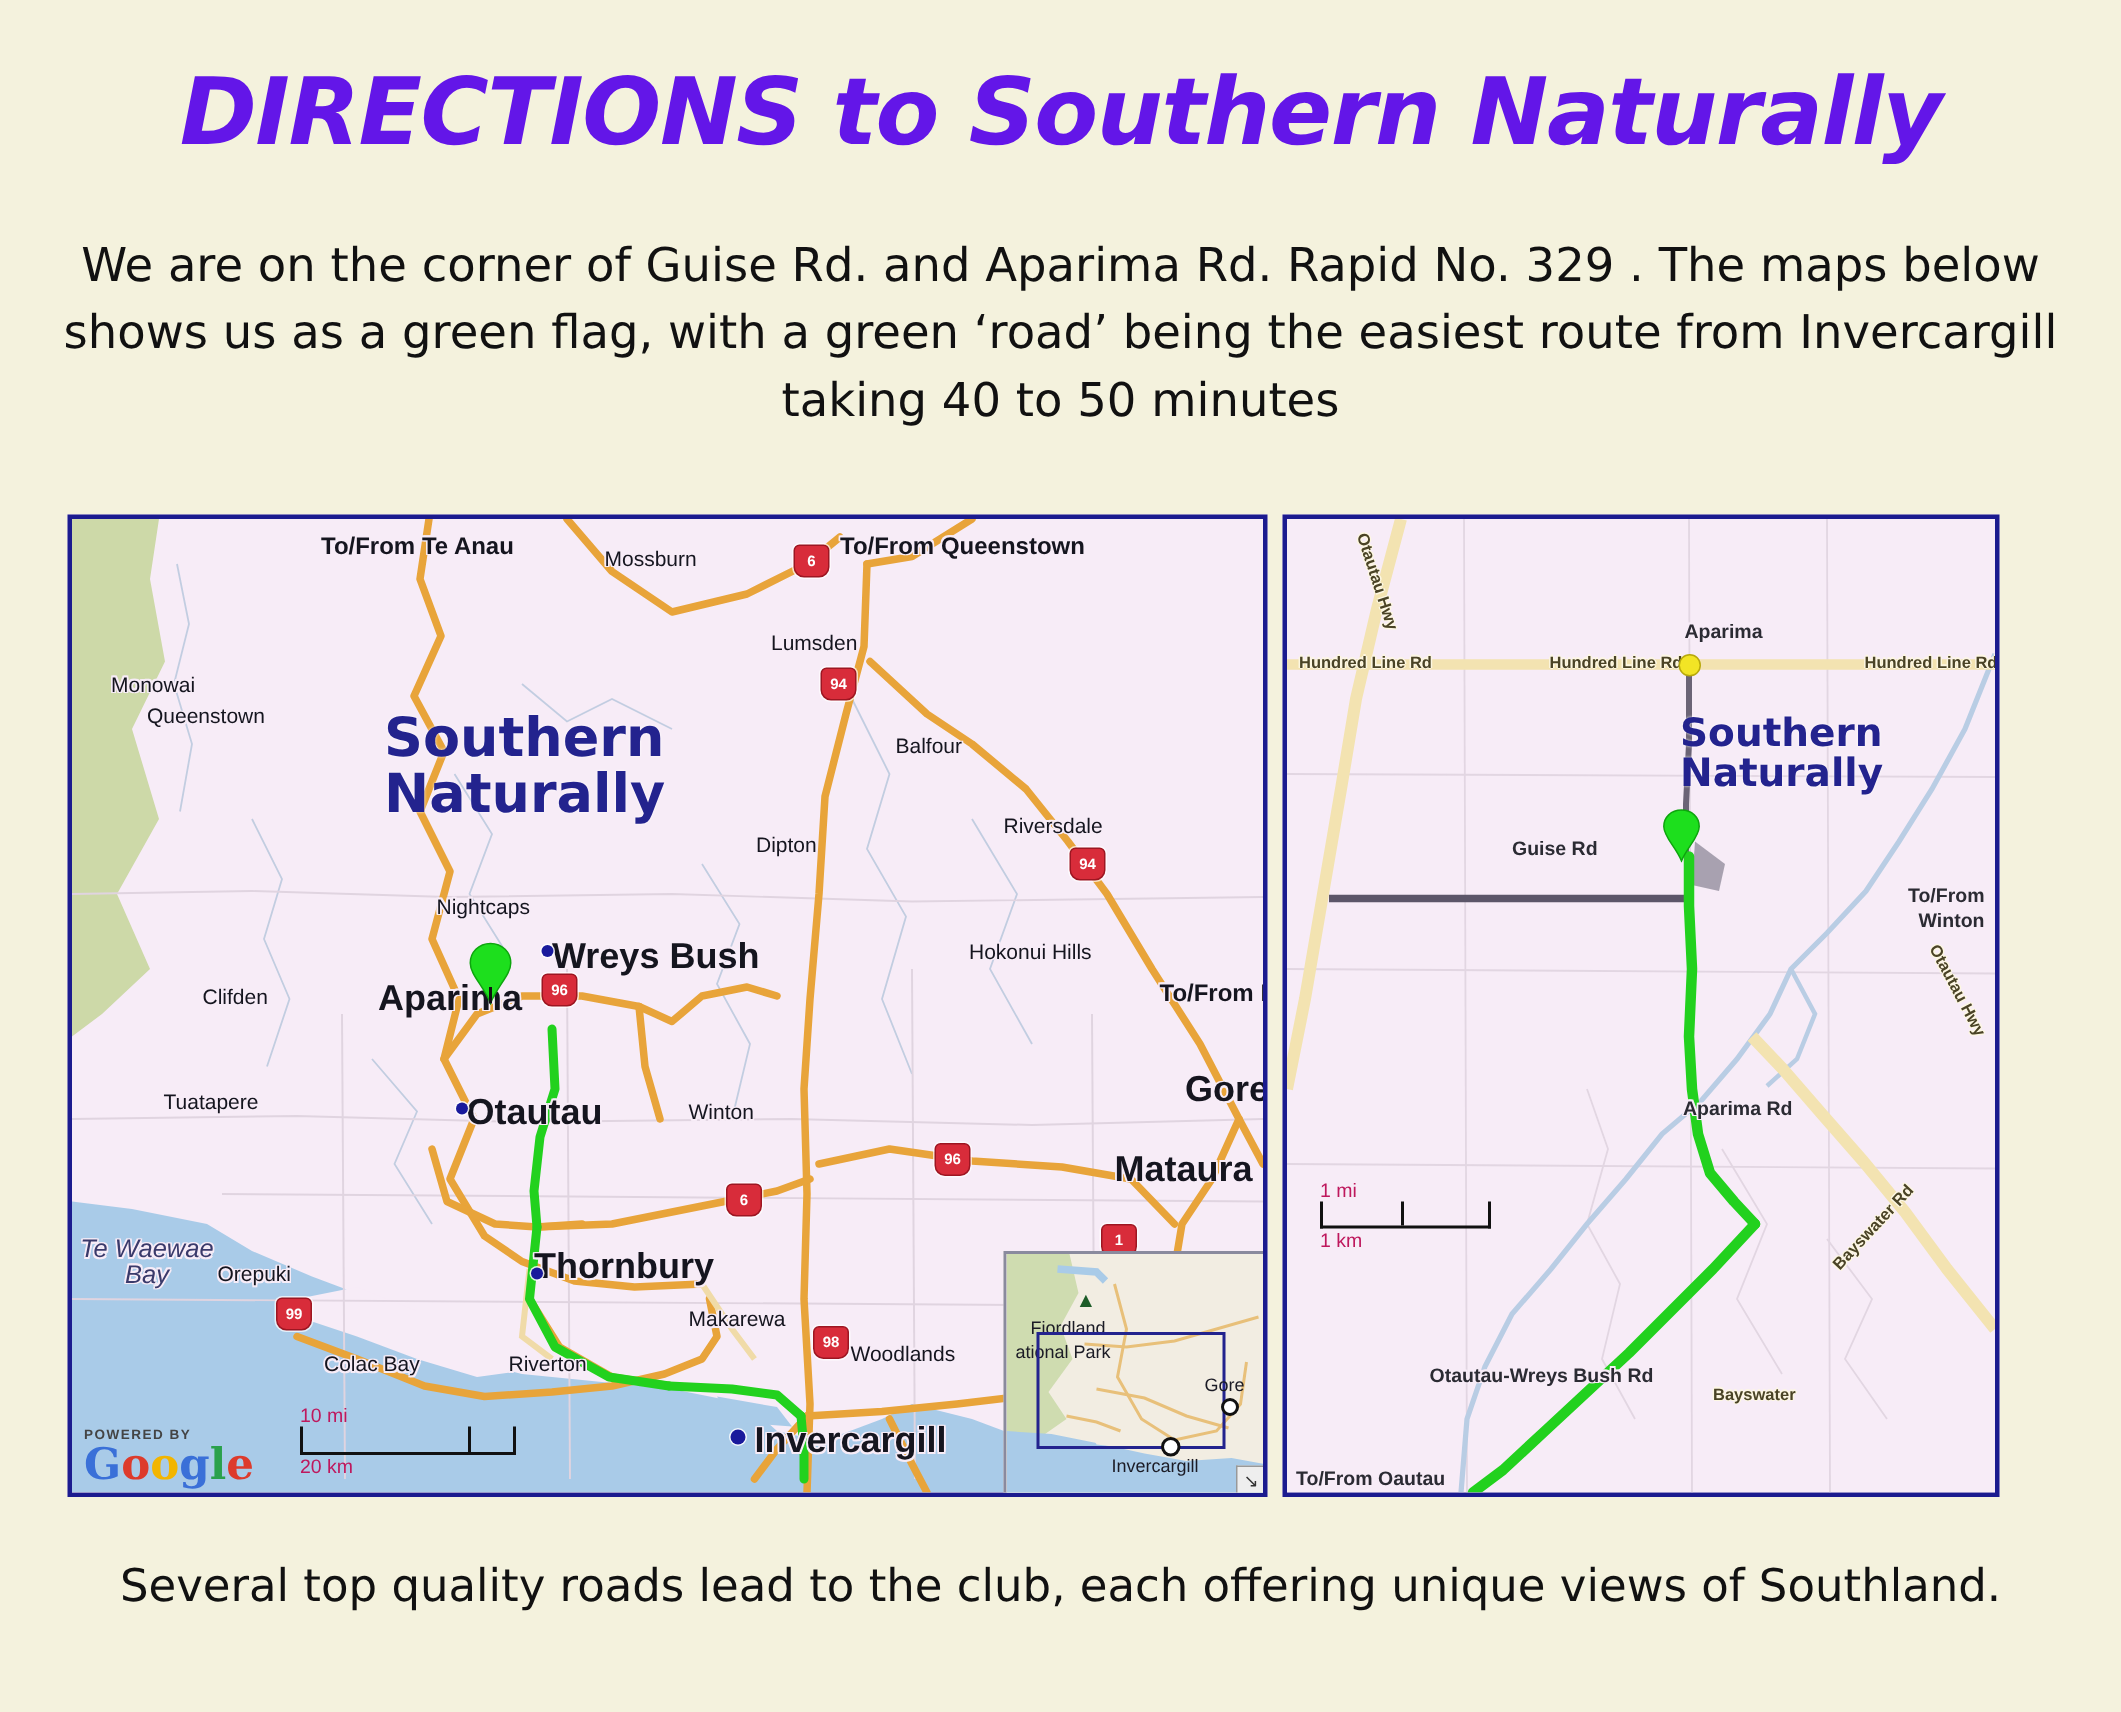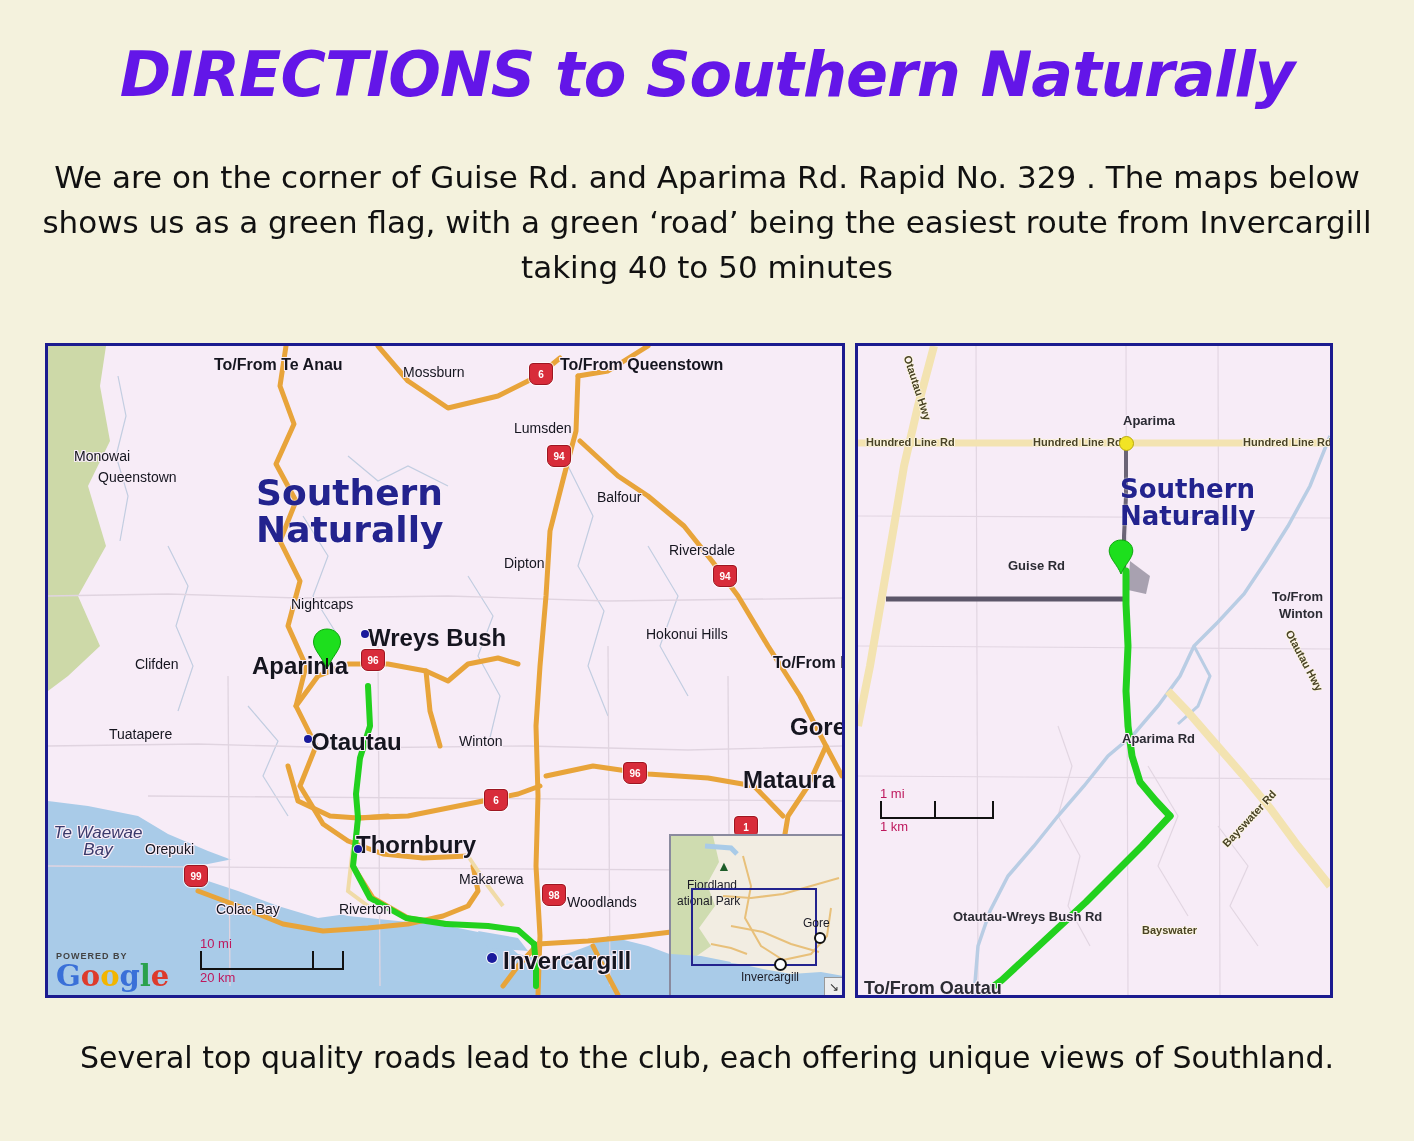--- a/index.html
+++ b/index.html
@@ -369,21 +369,21 @@
     <div class="lbl road" style="left:436px;top:282px;transform:rotate(62deg);transform-origin:left top;">Otautau Hwy</div>
 
     <div class="lbl rdsmall" style="left:265px;top:67px;font-size:13px;">Aparima</div>
     <div class="lbl road" style="left:284px;top:578px;">Bayswater</div>
 
     <div class="lbl rdsmall" style="left:413px;top:242px;line-height:17px;text-align:right;width:52px;font-size:13px;">
       <span>To/From</span><br>
       
       <span>Winton</span>
     </div>
-    <div class="lbl rdsmall" style="left:6px;top:632px;font-size:18px;">To/From Oautau</div>
+    <div class="lbl rdsmall" style="left:6px;top:632px;font-size:13px;">To/From Oautau</div>
 
     <div class="brandlabel" id="brand-right" style="left:262px;top:130px;">
       <span>Southern</span><br>
       <span>Naturally</span>
     </div>
 
     <div class="ydot" style="left:261px;top:90px;"></div>
 
     <div class="pin" style="left:250px;top:193px;width:26px;height:36px;">
       <svg width="26" height="36" viewBox="0 0 26 36">

